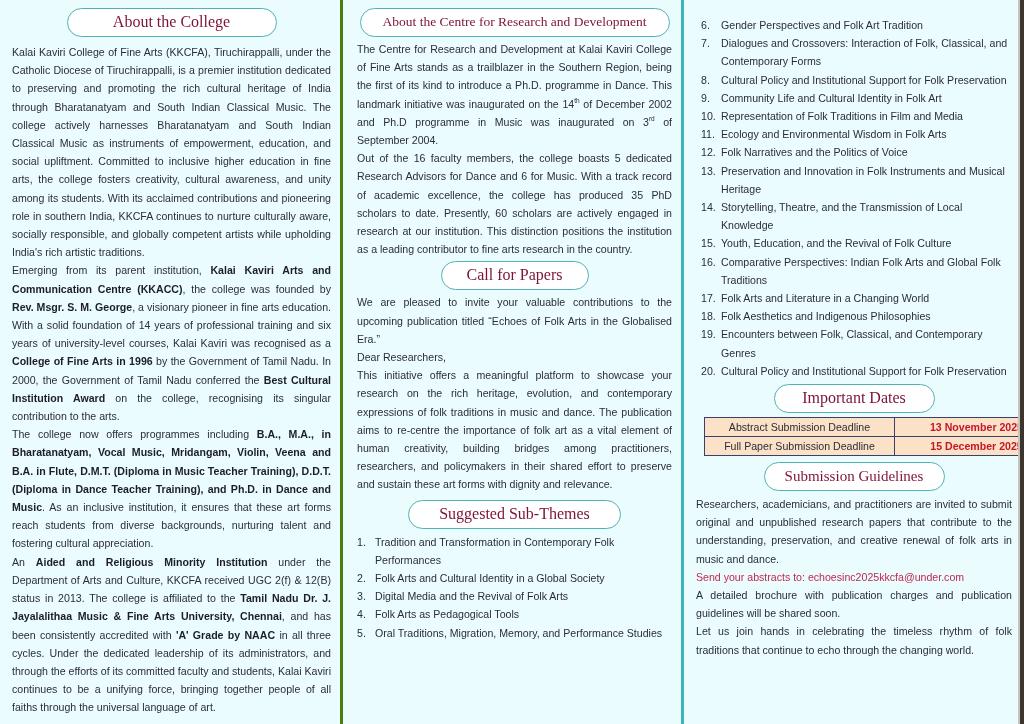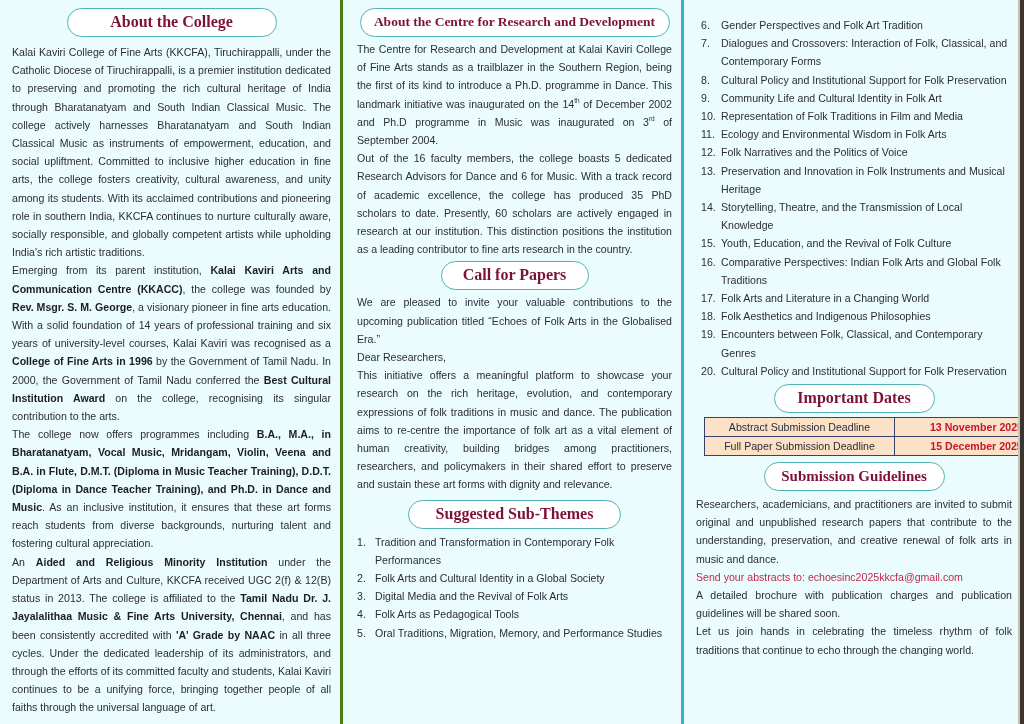--- a/index.html
+++ b/index.html
@@ -21,21 +21,21 @@
   .right-edge-light { position: absolute; right: 4px; top: 0; width: 2px; height: 724px; background: #c9c2b6; }
 
   .heading-pill {
     display: block;
     margin: 0 auto;
     border: 1.5px solid #4fb3b5;
     border-radius: 16px;
     background: #ffffff;
     text-align: center;
     font-family: "Liberation Serif", serif;
-    font-weight: bold;
+    font-weight: normal;
     color: #7d1238;
     height: 29px;
     line-height: 26px;
   }
   .h-college { width: 210px; font-size: 16px; margin-bottom: 6px; }
   .h-centre { width: 310px; font-size: 13.5px; margin-bottom: 3px; }
   .h-call { width: 148px; font-size: 16px; margin: 3px auto 3px; }
   .h-themes { width: 213px; font-size: 16px; margin: 6px auto 4px; }
   .h-dates { width: 161px; font-size: 16px; margin: 4px auto 4px; }
   .h-guide { width: 181px; font-size: 15px; margin: 6px auto 4px; }
@@ -131,20 +131,20 @@
       </tr>
       <tr>
         <td class="label">Full Paper Submission Deadline</td>
         <td class="value">15 December 2025</td>
       </tr>
     </tbody>
       </table>
 
     <div class="heading-pill h-guide">Submission Guidelines</div>
     <p>Researchers, academicians, and practitioners are invited to submit original and unpublished research papers that contribute to the understanding, preservation, and creative renewal of folk arts in music and dance.</p>
-    <p class="email-line"><span>Send your abstracts to: </span><span>echoesinc2025kkcfa@gmail.com</span></p>
+    <p class="email-line"><span>Send your abstracts to: </span><span>echoesinc2025kkcfa@under.com</span></p>
     <p>A detailed brochure with publication charges and publication guidelines will be shared soon.</p>
     <p>Let us join hands in celebrating the timeless rhythm of folk traditions that continue to echo through the changing world.</p>
   </div>
 
   <div class="right-edge-light"></div>
   <div class="right-edge"></div>
 </div>
 
 </body></html>

